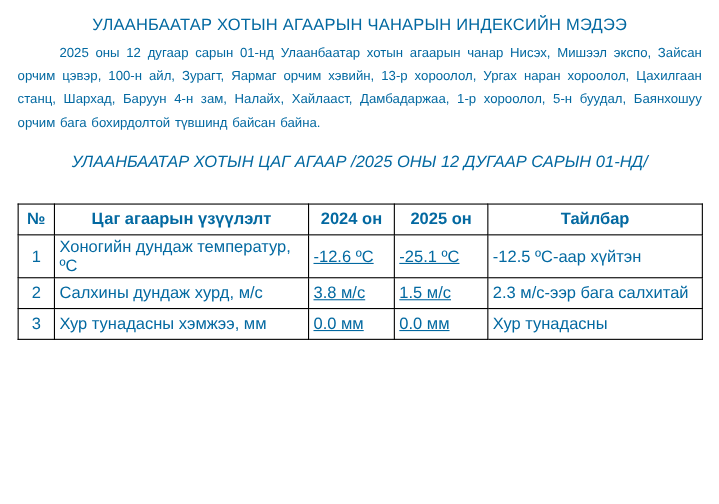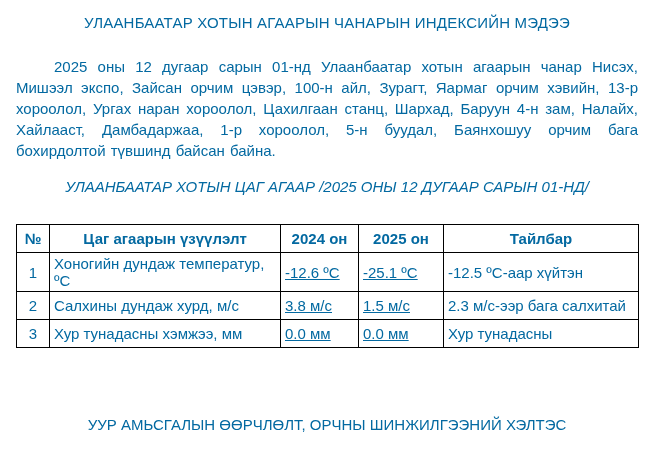--- a/index.html
+++ b/index.html
@@ -15,22 +15,22 @@
     overflow: hidden;
   }
   .doc-title {
     font-size: 15px;
     font-weight: normal;
     text-align: center;
     line-height: 18px;
     letter-spacing: 0.2px;
   }
   .summary {
-    margin-top: 24px;
-    font-size: 15px;
+    margin-top: 6px;
+    font-size: 12px;
     line-height: 21px;
     text-align: justify;
     text-indent: 38px;
     word-spacing: 1px;
   }
   .table-title {
     margin-top: 17px;
     font-size: 15px;
     font-weight: normal;
     text-align: center;
@@ -117,16 +117,15 @@
         <td class="c-no">3</td>
         <td class="c-ind">Хур тунадасны хэмжээ, мм</td>
         <td class="c-val">0.0 мм</td>
         <td class="c-val">0.0 мм</td>
         <td class="c-note">Хур тунадасны</td>
       </tr>
     </tbody>
   </table>
 
   <div class="footer">
-    <div>УУР АМЬСГАЛЫН ӨӨРЧЛӨЛТ, ОРЧНЫ ШИНЖИЛГЭЭНИЙ ХЭЛТЭС</div>
   </div>
 
 </div>
 
 </body></html>

